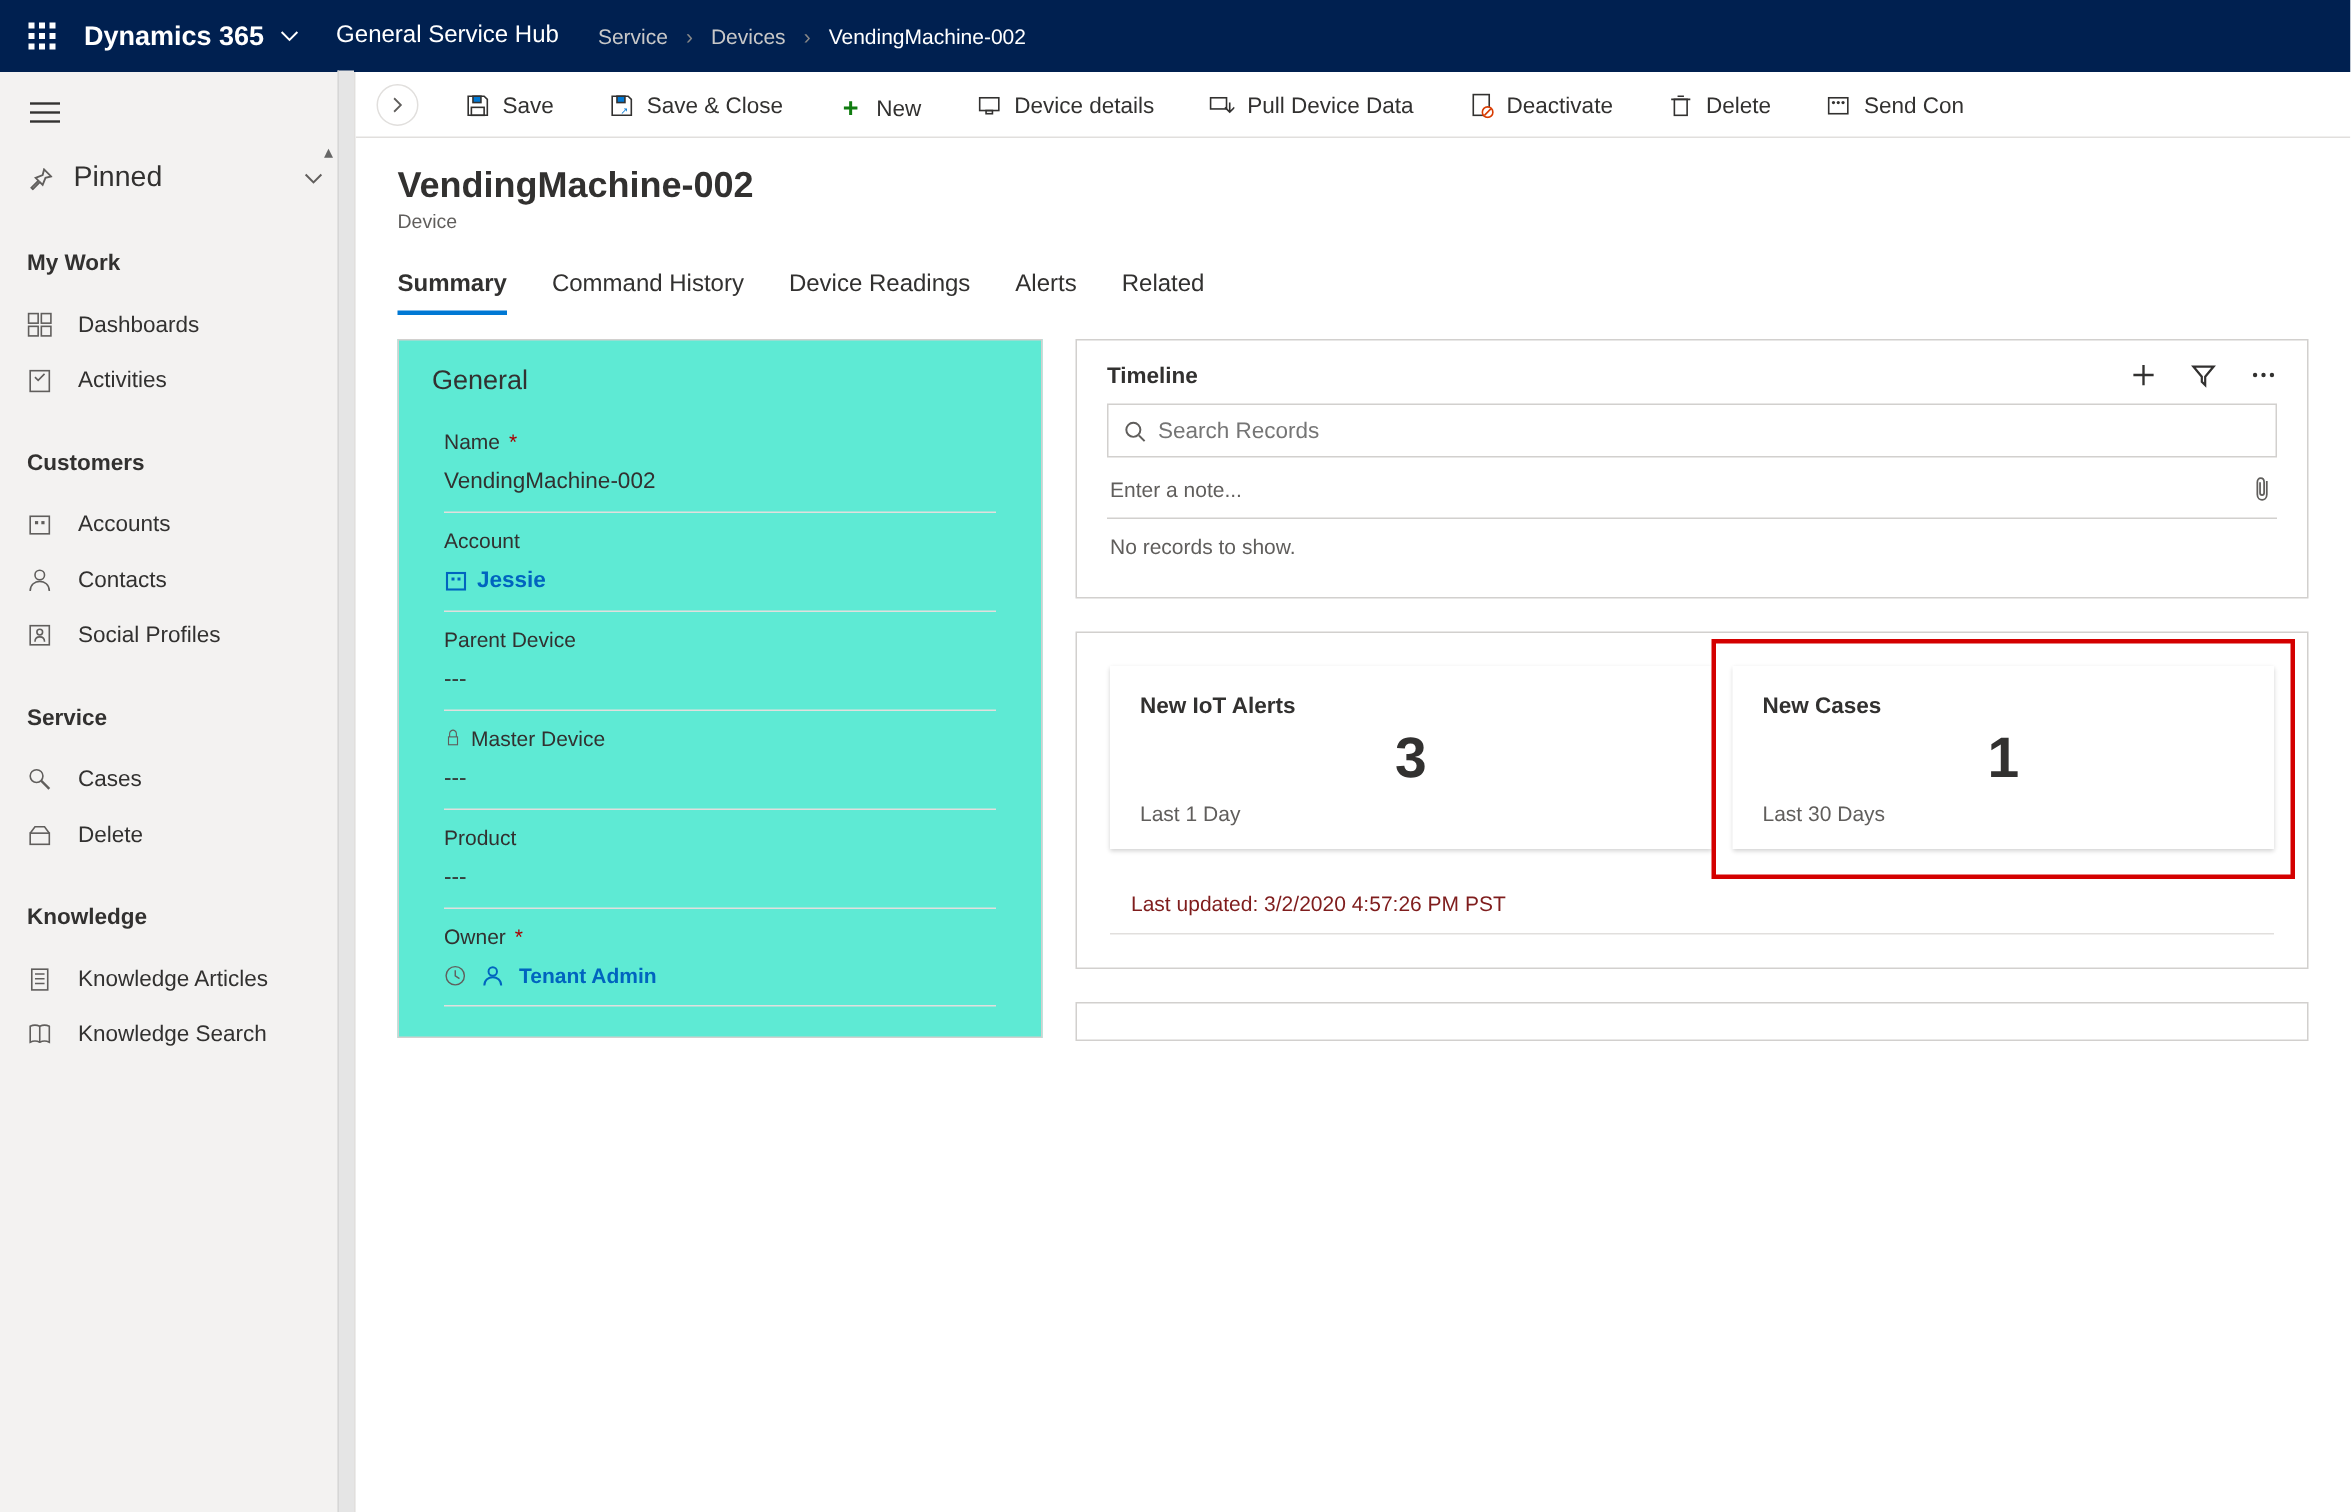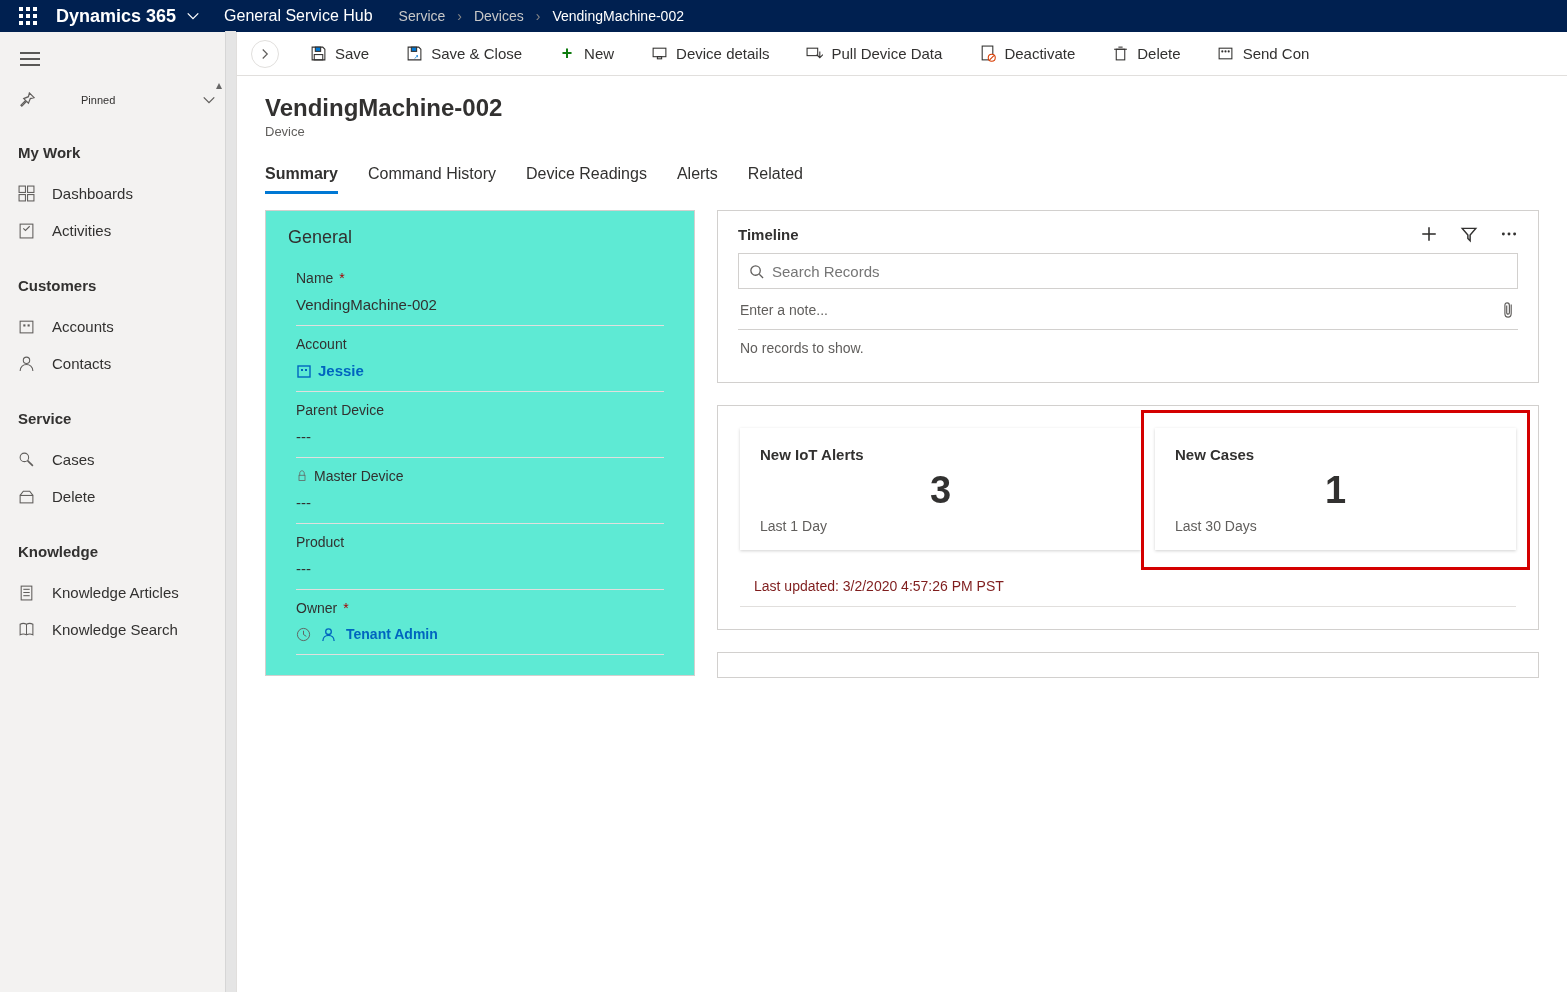--- a/index.html
+++ b/index.html
@@ -1,54 +1,54 @@
 <!DOCTYPE html>
 <html><head>
 <meta charset="utf-8">
 <style>
   * { box-sizing: border-box; margin: 0; padding: 0; }
   body { font-family: "Segoe UI", Arial, sans-serif; font-size: 14px; color: #323130; background: #fff; overflow: hidden; }
   
   
-  .top-nav { background: #002050; color: #fff; height: 32px; display: flex; align-items: center; padding: 0 12px; }
+  .top-nav { background: #002050; color: #fff; height: 48px; display: flex; align-items: center; padding: 0 12px; }
   .waffle { width: 32px; height: 32px; display:flex; align-items:center; justify-content:center; margin-right:12px; cursor:pointer; }
   .waffle-dots { display:grid; grid-template-columns: repeat(3, 4px); grid-template-rows: repeat(3, 4px); gap: 3px; }
   .waffle-dots span { width:4px; height:4px; background:#fff; }
   .brand { font-size: 18px; font-weight: 600; margin-right: 10px; }
   .brand-caret { margin-right: 24px; color:#fff; display:flex; align-items:center;}
   .app-name { font-size: 16px; margin-right: 26px; }
   .breadcrumb { display:flex; align-items:center; gap: 12px; color: #c8c8c8; font-size: 14px;}
   .breadcrumb a { color: #c8c8c8; text-decoration: none; cursor:pointer;}
   .breadcrumb .sep { color: #888; }
   .breadcrumb .current { color: #fff; }
   
   .shell { display:flex; height: calc(100vh - 48px); width: 100%; }
   
   
   .sidebar { width: 237px; background: #f3f2f1; border-right: 1px solid #e1dfdd; display:flex; flex-direction:column; position:relative;}
   .sidebar-collapse { position: absolute; top: -1px; right: 0; bottom:0; width: 11px; background: #e5e5e5; border-left: 1px solid #d6d6d6; }
   .sidebar-top { padding: 20px 0 0 0;}
   .hamburger { padding: 0 20px 18px 20px;}
   .pinned-row { display:flex; align-items:center; padding: 8px 20px; border-bottom: 1px solid transparent; position:relative;}
   .pinned-row .caret-up { position:absolute; right: 14px; top: -6px; font-size: 12px; color:#666; }
-  .pinned-label { flex:1; font-size: 11px; margin-left: 32px;}
+  .pinned-label { flex:1; font-size: 19px;}
   .pin-icon { margin-right: 14px; color:#605e5c; }
   .chev-down { color:#605e5c; }
   
   .nav-section { margin-top: 28px;}
   .nav-section-title { padding: 0 18px; font-weight: 600; color: #323130; margin-bottom: 14px; font-size: 15px;}
   .nav-item { display:flex; align-items:center; padding: 10px 18px; cursor:pointer; color:#323130; }
   .nav-item-icon { width: 20px; text-align:center; margin-right: 14px; color:#605e5c; font-size: 16px;}
   .nav-item-label { font-size: 15px;}
   
   
   .main { flex:1; display:flex; flex-direction:column; position:relative; overflow:hidden;}
   
   
-  .cmdbar { height: 44px; border-bottom: 1px solid #e1dfdd; display:flex; align-items:center; padding: 18px 8px; background:#fff; }
+  .cmdbar { height: 44px; border-bottom: 1px solid #e1dfdd; display:flex; align-items:flex-start; padding: 8px 8px; background:#fff; }
   .cmd-chevron { width:28px; height:28px; border-radius:50%; border:1px solid #e1dfdd; display:flex; align-items:center; justify-content:center; margin: 0 12px 0 6px; color:#605e5c; cursor:pointer;}
   .cmd-btn { display:flex; align-items:center; padding: 6px 10px; margin: 0 8px; cursor:pointer; color:#323130; font-size:15px;}
   .cmd-btn .ci { margin-right: 8px; display:inline-flex; width:18px; justify-content:center; color:#3a3a3a;}
   .plus-green { color: #107c10; font-weight: bold; font-size: 18px;}
   
   
   .content { padding: 18px 28px; display:flex; flex-direction:column; height: 100%; overflow:auto;}
   .page-title { font-size: 24px; font-weight: 600; }
   .subtitle { font-size: 13px; color:#605e5c; margin-top: 2px;}
   
@@ -201,20 +201,30 @@
       </div>
       <div class="nav-item">
         <span class="nav-item-icon">
           <svg width="17" height="17" viewBox="0 0 16 16">
               <circle cx="8" cy="5" r="3" fill="none" stroke="#605e5c"></circle>
               <path d="M2 15 C2 11 5 9 8 9 C11 9 14 11 14 15" fill="none" stroke="#605e5c"></path>
             </svg>
         </span>
         <span class="nav-item-label">Contacts</span>
       </div>
+      <div class="nav-item">
+        <span class="nav-item-icon">
+          <svg width="17" height="17" viewBox="0 0 16 16">
+              <rect x="2" y="2" width="12" height="12" fill="none" stroke="#605e5c"></rect>
+              <circle cx="8" cy="6" r="1.8" fill="none" stroke="#605e5c"></circle>
+              <path d="M5 12 C5 10 6 9 8 9 C10 9 11 10 11 12" fill="none" stroke="#605e5c"></path>
+            </svg>
+        </span>
+        <span class="nav-item-label">Social Profiles</span>
+      </div>
     </div>
 
     <div class="nav-section">
       <div class="nav-section-title">Service</div>
       <div class="nav-item">
         <span class="nav-item-icon">
           <svg width="17" height="17" viewBox="0 0 16 16">
               <circle cx="6" cy="6" r="4" fill="none" stroke="#605e5c"></circle>
               <line x1="9" y1="9" x2="14" y2="14" stroke="#605e5c" stroke-width="1.5"></line>
             </svg>

